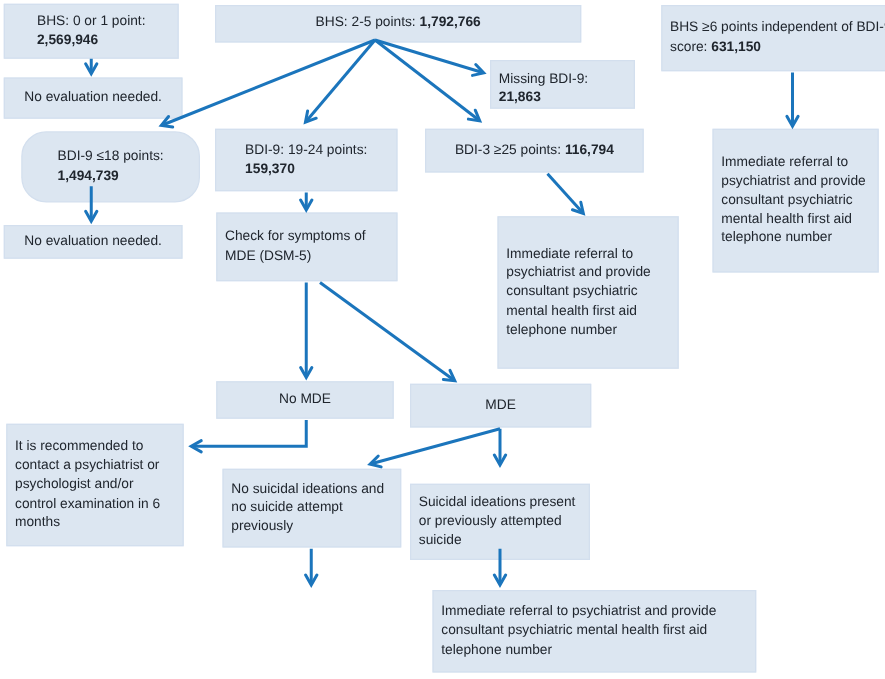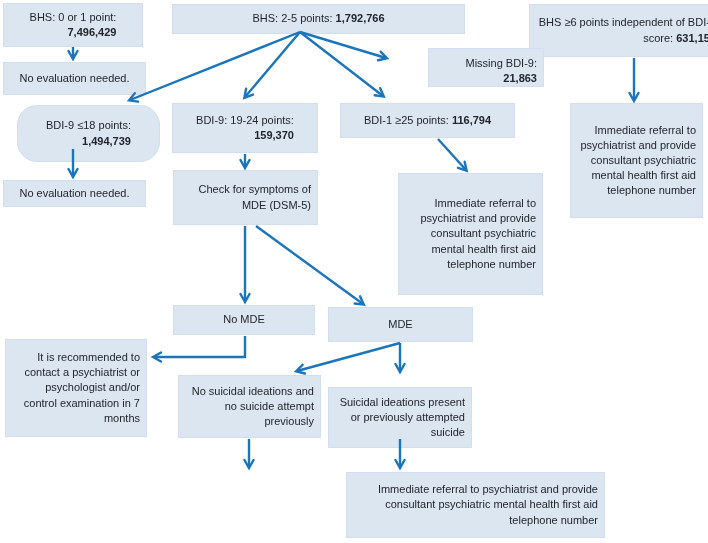--- a/index.html
+++ b/index.html
@@ -2,36 +2,36 @@
 <html><head>
 <meta charset="utf-8">
 <style>
   html,body{margin:0;padding:0;background:#fff;}
   #canvas{
     position:relative;width:708px;height:543px;background:#fff;overflow:hidden;
     font-family:"Liberation Sans",sans-serif;color:#20262e;
   }
   .box{
     position:absolute;background:#dce6f1;border:1px solid #d3dfee;box-sizing:border-box;
-    display:flex;align-items:center;justify-content:center;text-align:right;
+    display:flex;align-items:center;justify-content:center;text-align:left;
     font-size:11px;line-height:1.38;padding:3px 6px;
   }
   .box b{font-weight:bold;}
   .box.stack b{display:block;}
-  .box.topalign{align-items:flex-start;padding-top:7px;margin-left:36px;}
+  .box.topalign{align-items:flex-start;padding-top:7px;}
   #arrows{position:absolute;left:0;top:0;pointer-events:none;}
 </style>
 </head>
 <body>
 
 <div id="canvas">
 
   <div class="box stack" style="left:3px;top:3px;width:140px;height:44px;">
     <div><span>BHS: 0 or 1 point:</span>
-    <b>7,496,429</b></div>
+    <b>2,569,946</b></div>
   </div>
 
   <div class="box" style="left:172px;top:4px;width:293px;height:30px;">
     <div><span>BHS: 2-5 points:</span>
     <b>1,792,766</b></div>
   </div>
 
   <div class="box" style="left:513px;top:4px;width:194px;height:53px;margin-left:16px;">
     <div><span>BHS ≥6 points independent of BDI-9 score:</span>
     <b>631,150</b></div>
@@ -54,21 +54,21 @@
   <div class="box" style="left:3px;top:180px;width:143px;height:27px;">
     <div><span>No evaluation needed.</span></div>
   </div>
 
   <div class="box stack" style="left:172px;top:103px;width:146px;height:50px;">
     <div><span>BDI-9: 19-24 points:</span>
     <b>159,370</b></div>
   </div>
 
   <div class="box" style="left:340px;top:103px;width:175px;height:35px;">
-    <div><span>BDI-1 ≥25 points:</span>
+    <div><span>BDI-3 ≥25 points:</span>
     <b>116,794</b></div>
   </div>
 
   <div class="box" style="left:173px;top:170px;width:145px;height:55px;">
     <div><span>Check for symptoms of MDE (DSM-5)</span></div>
   </div>
 
   <div class="box" style="left:398px;top:173px;width:145px;height:122px;">
     <div><span>Immediate referral to psychiatrist and provide consultant psychiatric mental health first aid telephone number</span></div>
   </div>
@@ -79,21 +79,21 @@
 
   <div class="box" style="left:328px;top:307px;width:145px;height:35px;">
     <div><span>MDE</span></div>
   </div>
 
   <div class="box" style="left:173px;top:305px;width:142px;height:30px;">
     <div><span>No MDE</span></div>
   </div>
 
   <div class="box" style="left:5px;top:339px;width:142px;height:98px;">
-    <div><span>It is recommended to contact a psychiatrist or psychologist and/or control examination in 7 months</span></div>
+    <div><span>It is recommended to contact a psychiatrist or psychologist and/or control examination in 6 months</span></div>
   </div>
 
   <div class="box" style="left:178px;top:375px;width:143px;height:63px;">
     <div><span>No suicidal ideations and no suicide attempt previously</span></div>
   </div>
 
   <div class="box" style="left:328px;top:387px;width:144px;height:61px;">
     <div><span>Suicidal ideations present or previously attempted suicide</span></div>
   </div>
 

